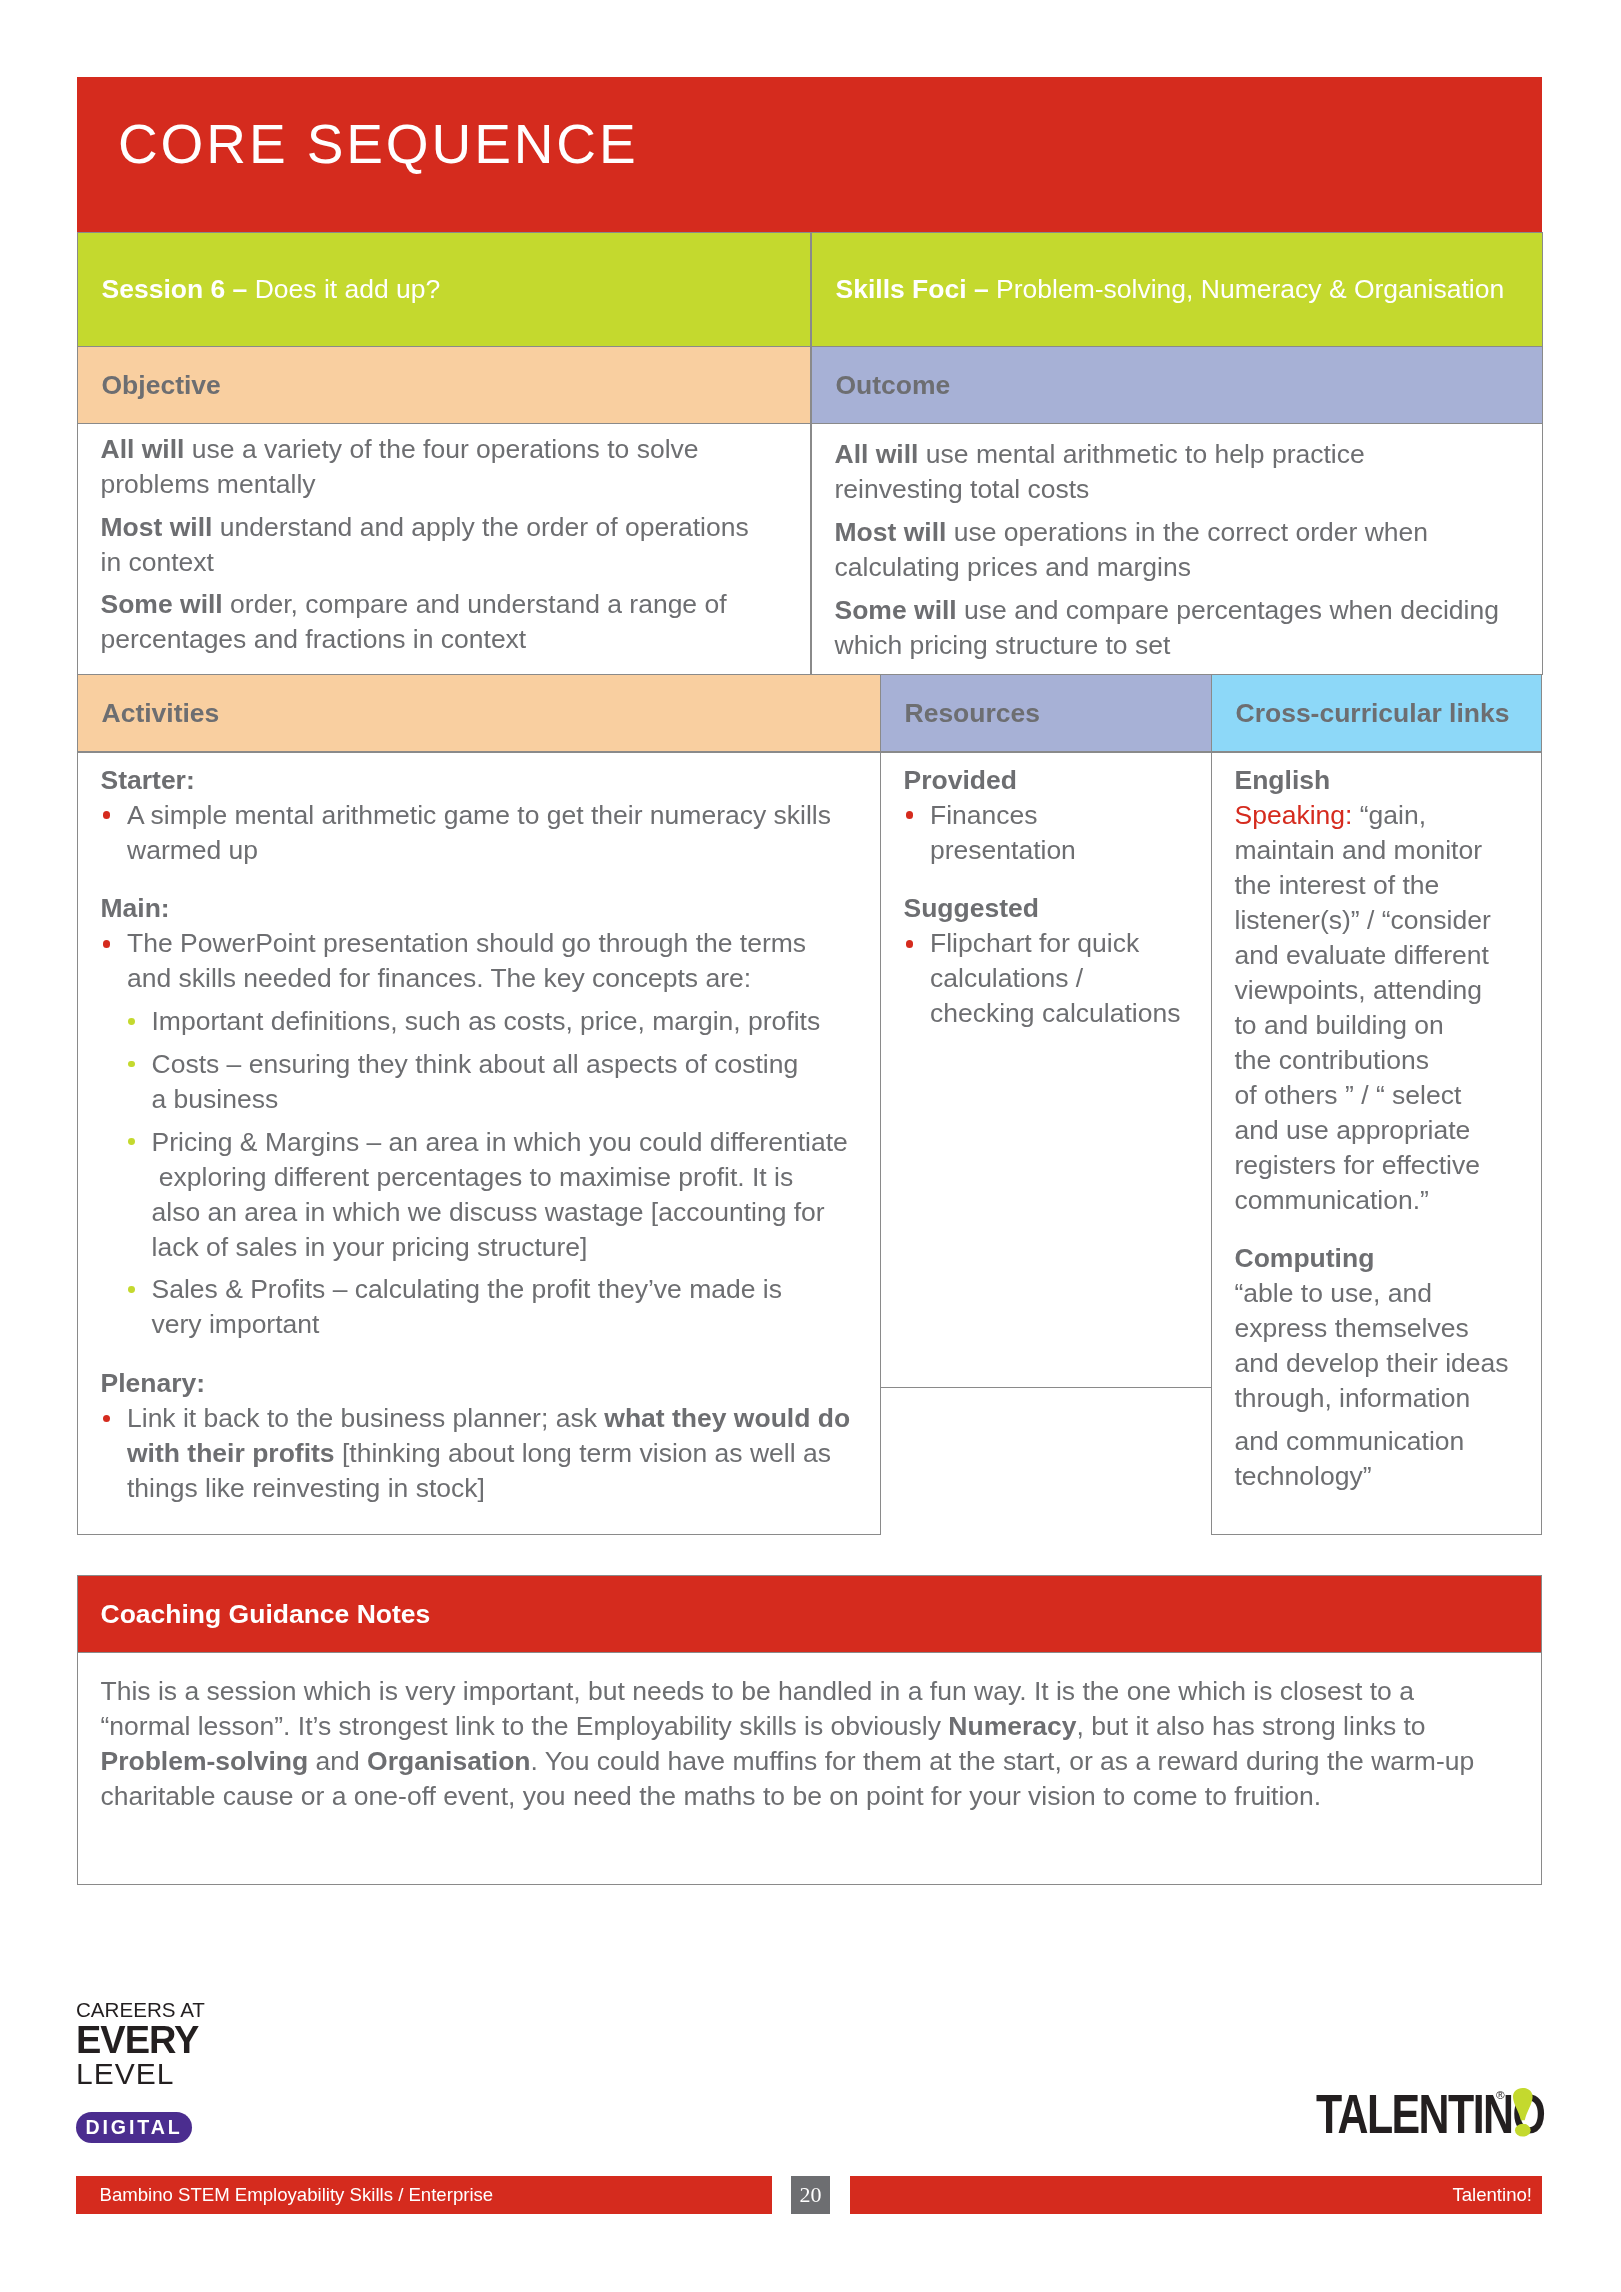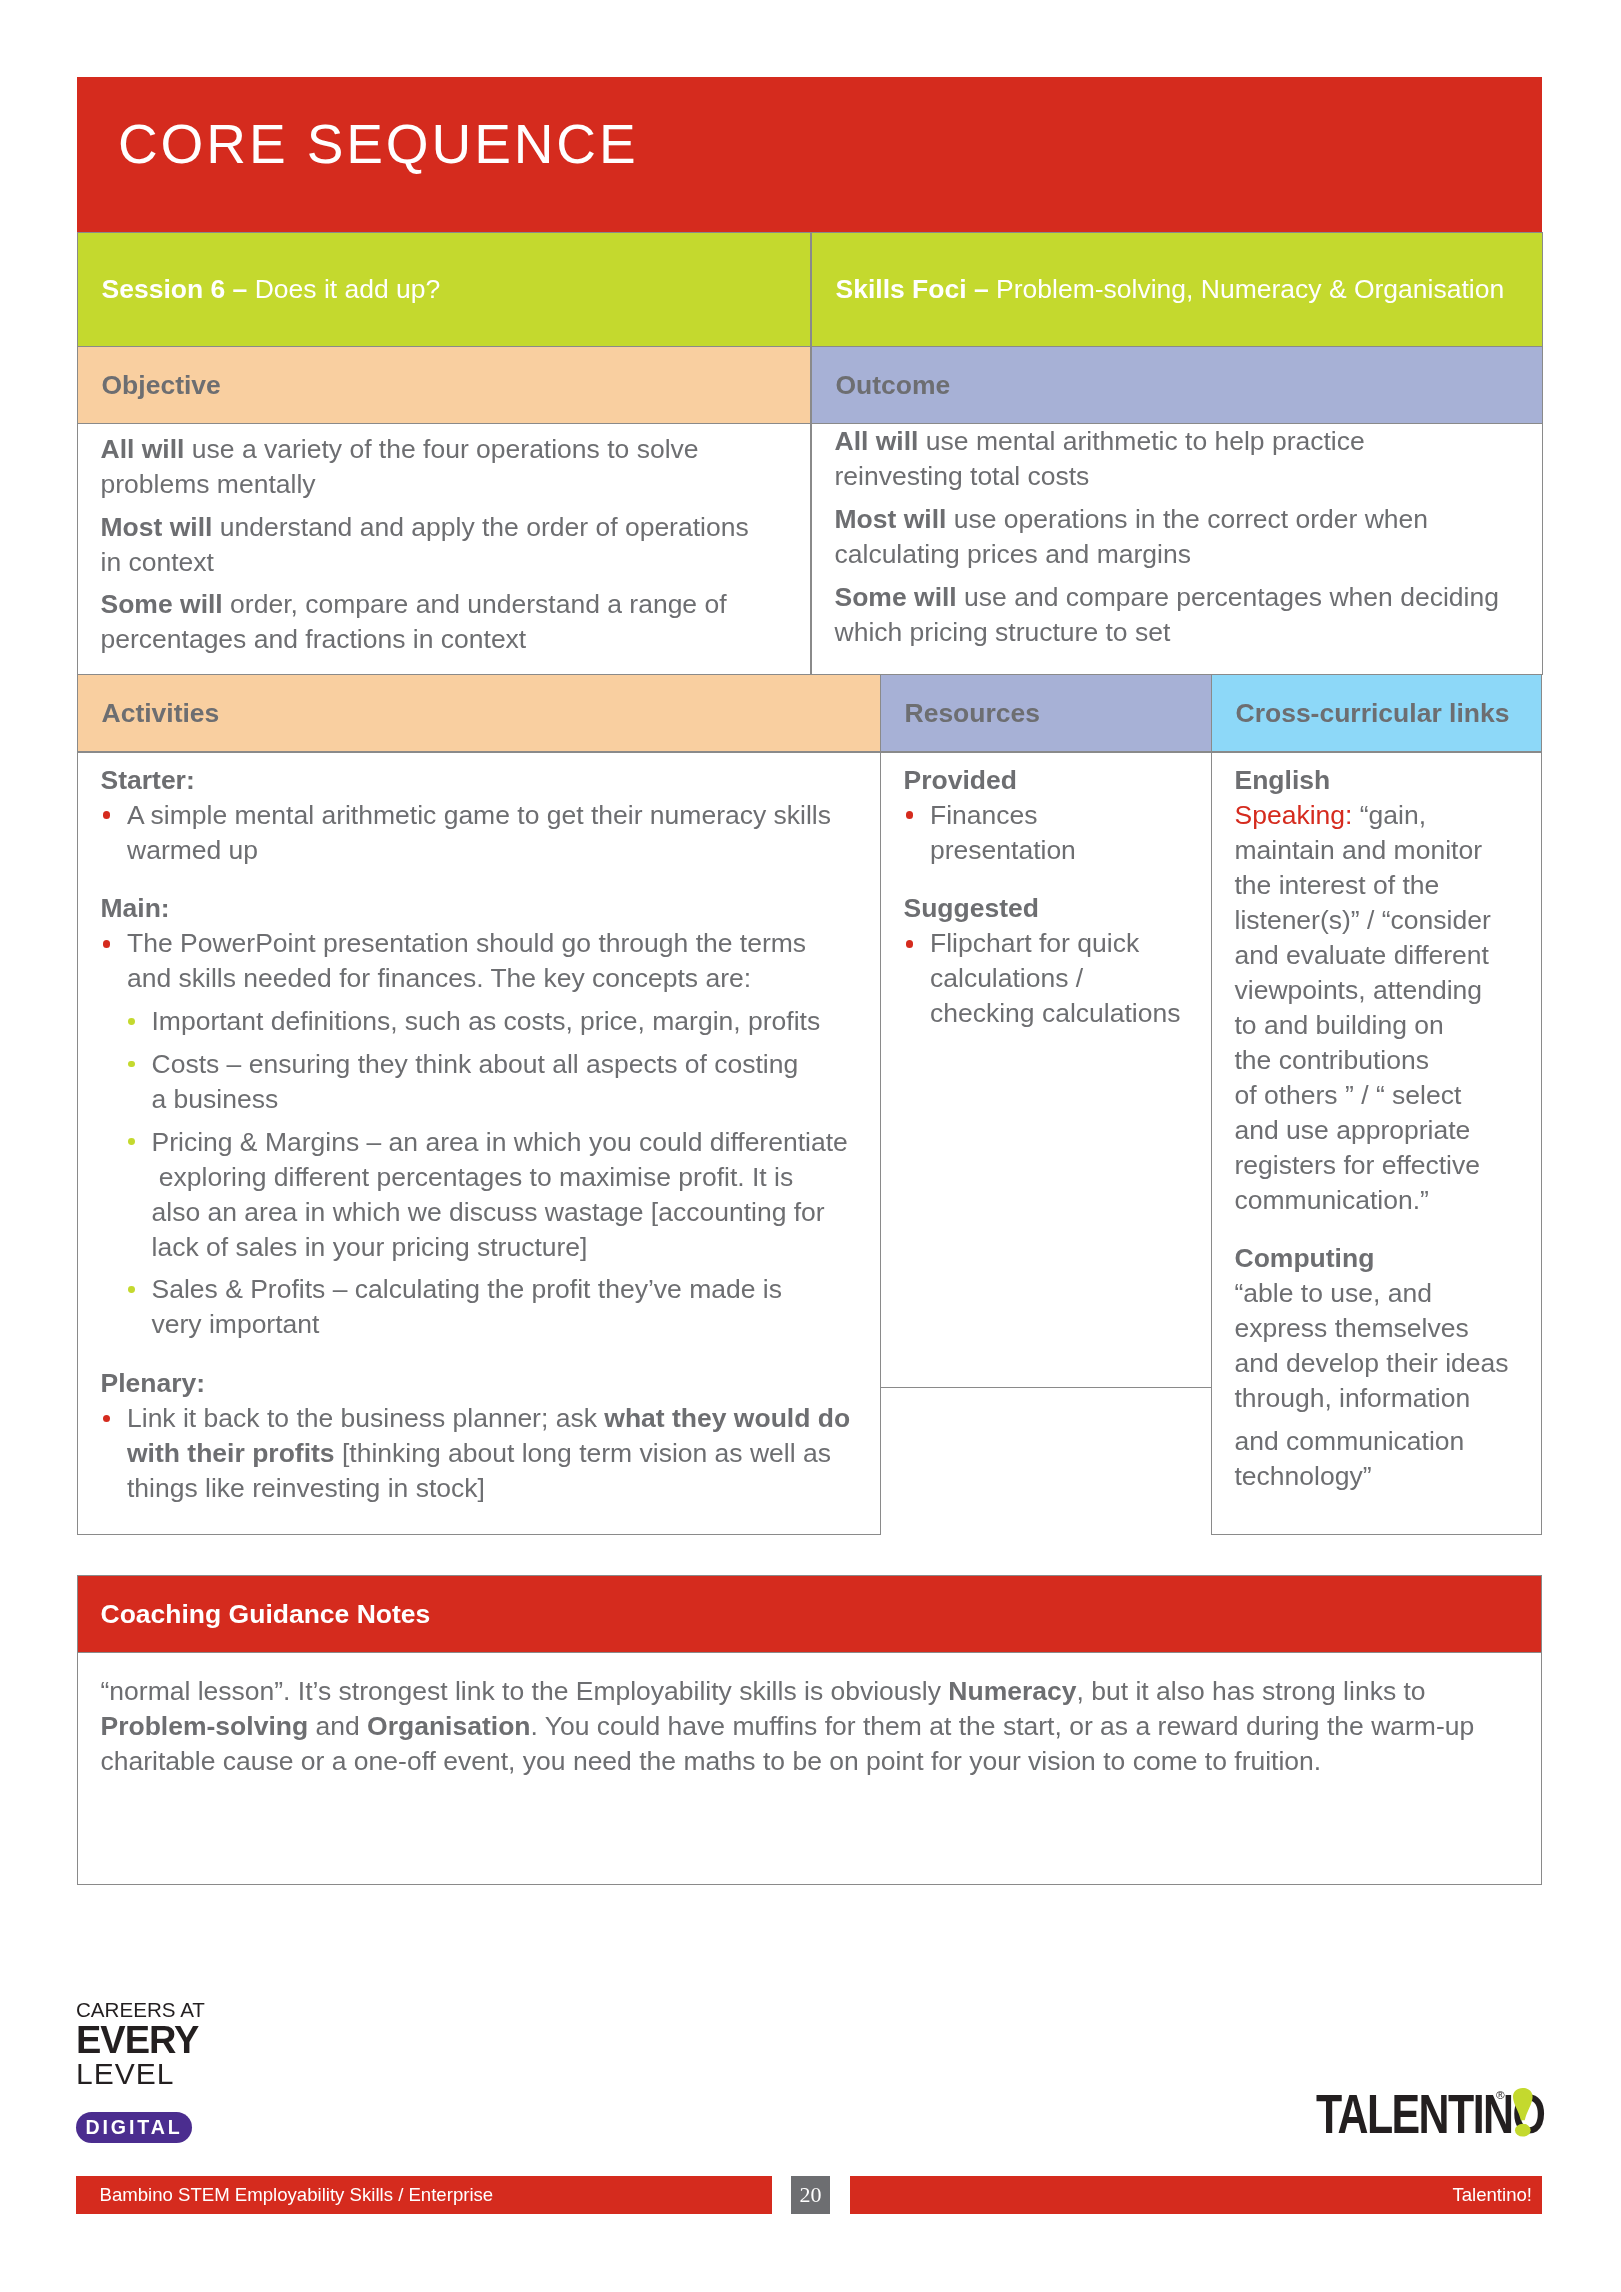--- a/index.html
+++ b/index.html
@@ -90,21 +90,21 @@
       <span class="ln"><span class="b">Most will</span><span> understand and apply the order of operations</span></span>
       <span class="ln">in context</span>
     </div>
     <div class="para">
       <span class="ln"><span class="b">Some will</span><span> order, compare and understand a range of</span></span>
       <span class="ln">percentages and fractions in context</span>
     </div>
   </div>
 </div>
 <div class="cell" style="left:811px;top:423px;width:732px;height:252px;">
-  <div class="pad txt" style="top:0;">
+  <div class="pad txt" style="top:13px;">
     <div class="para">
       <span class="ln"><span class="b">All will</span><span> use mental arithmetic to help practice</span></span>
       <span class="ln">reinvesting total costs</span>
     </div>
     <div class="para">
       <span class="ln"><span class="b">Most will</span><span> use operations in the correct order when</span></span>
       <span class="ln">calculating prices and margins</span>
     </div>
     <div class="para">
       <span class="ln"><span class="b">Some will</span><span> use and compare percentages when deciding</span></span>
@@ -213,20 +213,21 @@
     <span class="ln">and communication</span>
     <span class="ln">technology”</span>
   </div>
 </div>
 
 <div id="coach" class="abs">
   <div id="coach-hd">
     <span>Coaching Guidance Notes</span>
   </div>
   <div id="coach-body">
+    <span class="ln">This is a session which is very important, but needs to be handled in a fun way. It is the one which is closest to a</span>
     <span class="ln"><span>“normal lesson”. It’s strongest link to the Employability skills is obviously </span><span class="b">Numeracy</span><span>, but it also has strong links to</span></span>
     <span class="ln"><span class="b">Problem-solving</span><span> and </span><span class="b">Organisation</span><span>. You could have muffins for them at the start, or as a reward during the warm-up</span></span>
     <span class="ln">charitable cause or a one-off event, you need the maths to be on point for your vision to come to fruition.</span>
   </div>
 </div>
 
 <div id="cael" class="abs">
   <div class="l1">CAREERS AT</div>
   <div class="l2">EVERY</div>
   <div class="l3">LEVEL</div>

